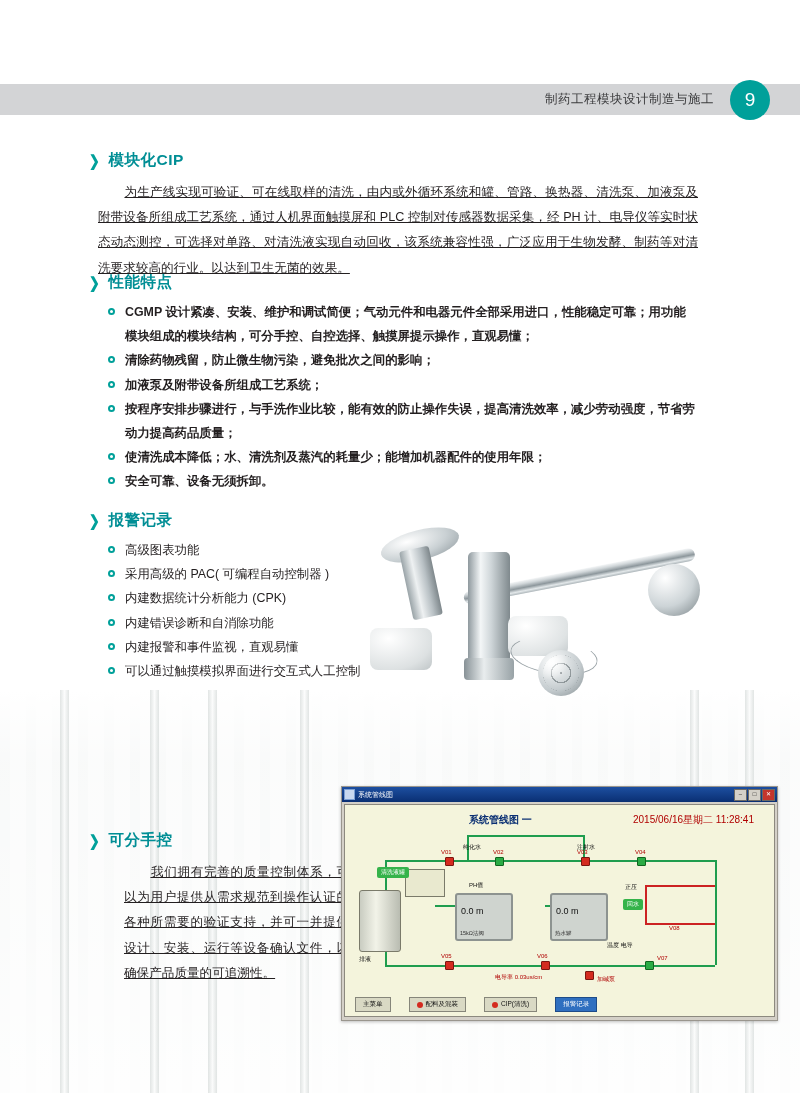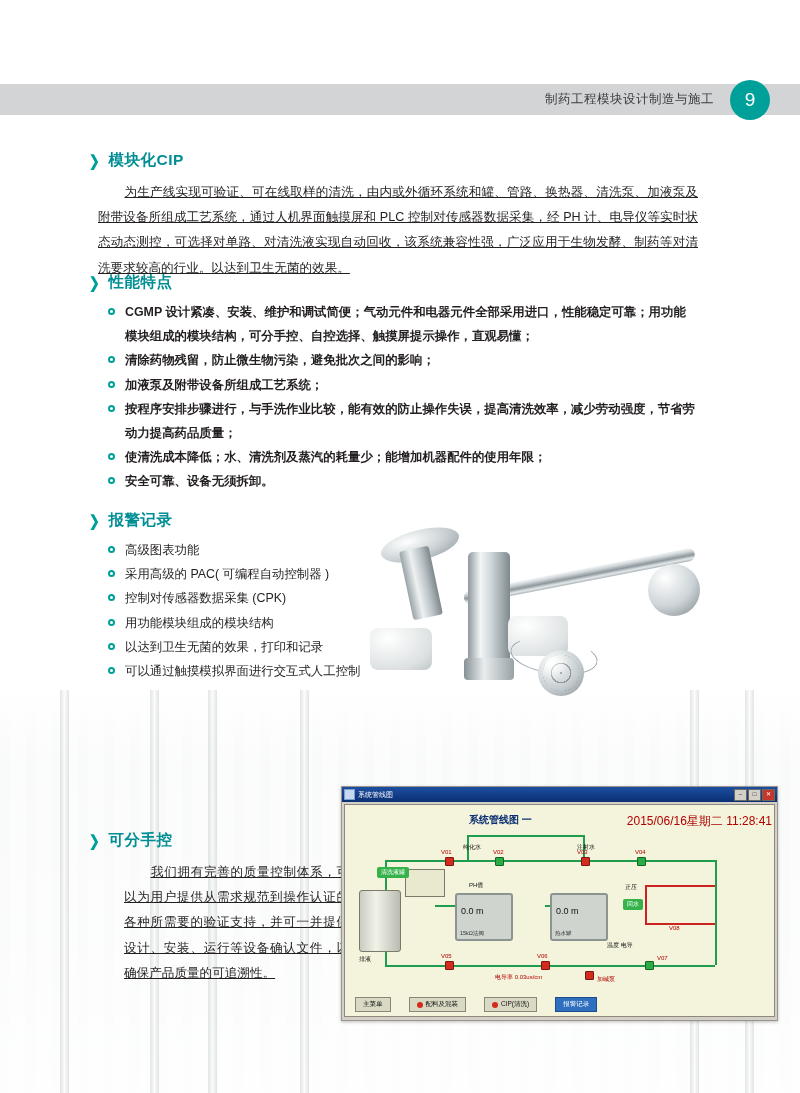--- a/index.html
+++ b/index.html
@@ -307,22 +307,22 @@
   }
   .hmi-scr-title {
     position: absolute;
     left: 124px; top: 8px;
     font-size: 10px;
     color: #0a2f73;
     font-weight: bold;
   }
   .hmi-datetime {
     position: absolute;
-    right: 2px; top: 8px;
-    font-size: 12px;
+    right: 20px; top: 8px;
+    font-size: 10px;
     color: #b00000;
   }
   .hmi-pipe {
     position: absolute;
     background: #1f9d4e;
   }
   .hmi-pipe.v { width: 1.5px; }
   .hmi-pipe.h { height: 1.5px; }
   .hmi-pipe.red { background: #cc2222; }
   .hmi-box {
@@ -451,23 +451,23 @@
     <li>安全可靠、设备无须拆卸。</li>
   </ul>
 
   <div class="sec-head" style="left:88px; top:510px;">
     <span class="chev">❯</span>
     <span class="sec-title">报警记录</span>
   </div>
   <ul class="bullets" style="left:106px; top:538px; width:270px;">
     <li>高级图表功能</li>
     <li>采用高级的 PAC( 可编程自动控制器 )</li>
-    <li>控制对传感器数据采集 (CPK)</li>
-    <li>用功能模块组成的模块结构</li>
-    <li>以达到卫生无菌的效果，打印和记录</li>
+    <li>内建数据统计分析能力 (CPK)</li>
+    <li>内建错误诊断和自消除功能</li>
+    <li>内建报警和事件监视，直观易懂</li>
     <li>可以通过触摸模拟界面进行交互式人工控制</li>
   </ul>
 
   <div class="product-photo">
     <div class="pp-disc"></div>
     <div class="pp-neck"></div>
     <div class="pp-rod"></div>
     <div class="pp-body"></div>
     <div class="pp-body2"></div>
     <div class="pp-white1"></div>

